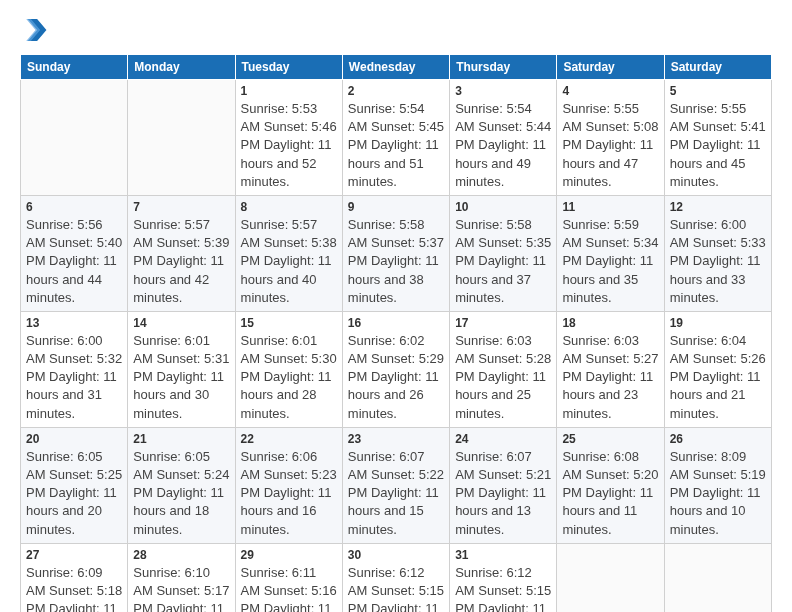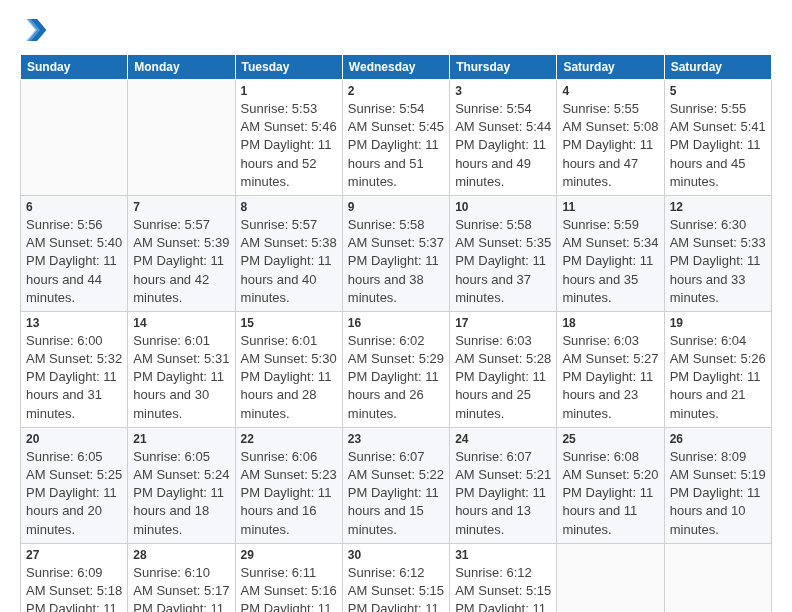--- a/index.html
+++ b/index.html
@@ -195,21 +195,21 @@
 Daylight: 11 hours and 37 minutes.</div>
           </td>
           <td>
             <span class="day-number">11</span>
             <div class="cell-text">Sunrise: 5:59 AM
 Sunset: 5:34 PM
 Daylight: 11 hours and 35 minutes.</div>
           </td>
           <td>
             <span class="day-number">12</span>
-            <div class="cell-text">Sunrise: 6:30 AM
+            <div class="cell-text">Sunrise: 6:00 AM
 Sunset: 5:33 PM
 Daylight: 11 hours and 33 minutes.</div>
           </td>
         </tr>
         <tr>
           <td>
             <span class="day-number">13</span>
             <div class="cell-text">Sunrise: 6:00 AM
 Sunset: 5:32 PM
 Daylight: 11 hours and 31 minutes.</div>

